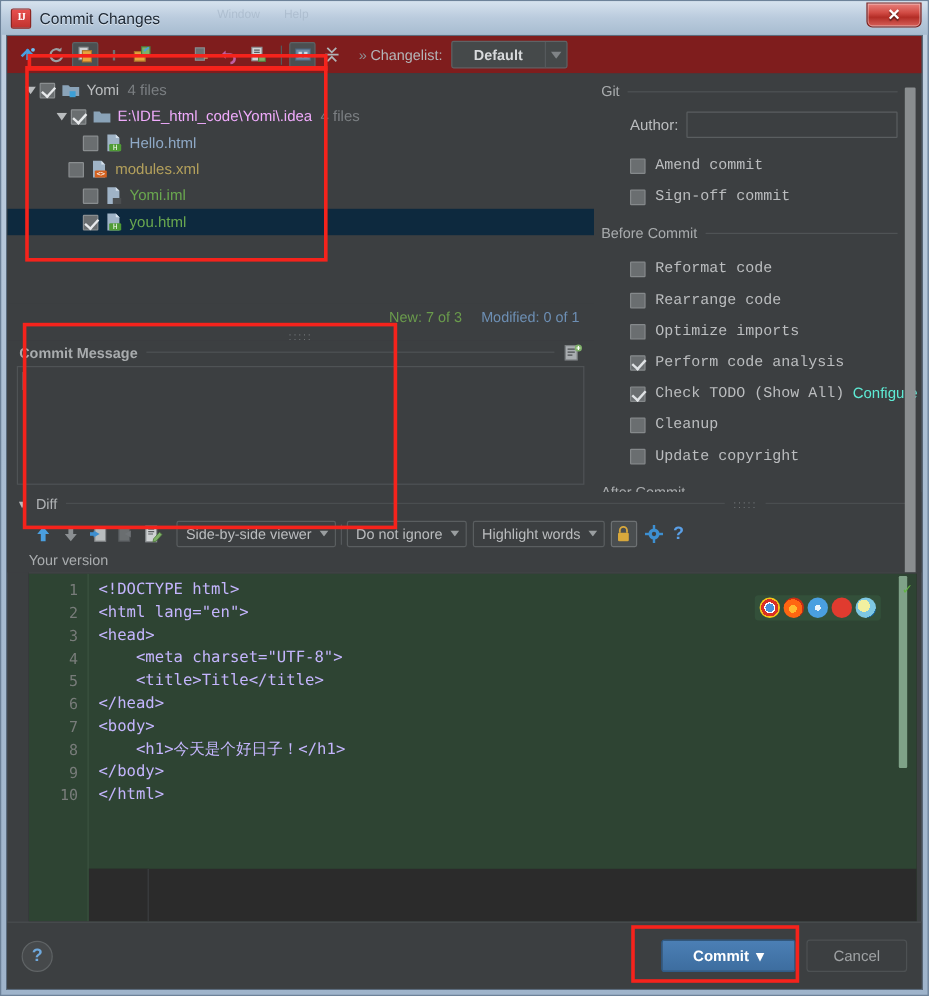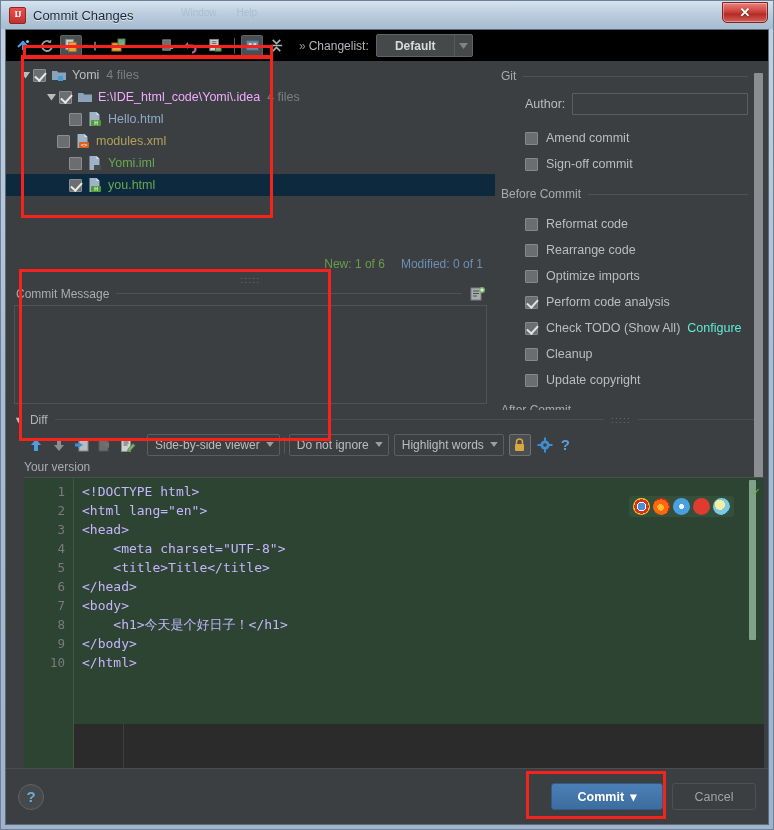--- a/index.html
+++ b/index.html
@@ -73,21 +73,21 @@
     border: 1px solid #5b6b7c;
     display: flex; flex-direction: column;
     overflow: hidden;
   }
 
   
   .top-toolbar {
     height: 31px; flex: 0 0 31px;
     display: flex; align-items: center;
     padding: 0 6px;
-    background: #000000;
+    background: #7f1d1d;
   }
   .tb-icon {
     width: 22px; height: 22px;
     margin-right: 2px;
     display: flex; align-items: center; justify-content: center;
     position: relative;
     cursor: pointer;
   }
   .tb-icon.framed { background: #4b4f51; border: 1px solid #5e6366; border-radius: 2px; }
   .tb-icon.sep { width: 9px; margin: 0 2px; cursor: default; }
@@ -210,20 +210,21 @@
     background: #3c3f41;
     position: relative;
     padding: 0 8px 6px 8px;
     min-height: 0;
     display: flex; flex-direction: column;
   }
   .cm-header {
     display: flex; align-items: center; gap: 7px;
     height: 19px; flex: 0 0 19px;
     padding-left: 2px;
+    font-weight: bold;
   }
   .cm-title { font-size: 12px; color: #a9acae; white-space: nowrap; }
   .cm-rule { flex: 1; height: 1px; background: #4f5355; }
   .cm-hicon { width: 18px; height: 16px; flex: 0 0 18px; position: relative; }
   .cm-box {
     flex: 1 1 auto;
     border: 1px solid #4f5355;
     background: #3c3f41;
     position: relative;
     margin-top: 2px;
@@ -269,21 +270,21 @@
     background: #6a6e70; border: 1px solid #85898b;
     border-radius: 1px; margin-right: 8px; position: relative;
   }
   .opt-row .ocb.on::after {
     content: ""; position: absolute;
     left: 3px; top: 0px;
     width: 5px; height: 9px;
     border: solid #e0e3e5; border-width: 0 2px 2px 0;
     transform: rotate(42deg);
   }
-  .opt-row .otx { color: #bbbdbf; }
+  .opt-row .otx { color: #bbbdbf; font-family: Liberation Mono, monospace; }
   .opt-row .link { color: #5eead4; margin-left: 7px; cursor: pointer; }
   .grp-spacer { height: 10px; }
   .vscroll {
     position: absolute; right: 5px; top: 12px;
     width: 9px; height: 445px;
     background: #8a8e90; border-radius: 1px;
     cursor: pointer;
   }
 
   
@@ -611,21 +612,21 @@
                   <path d="M9.5 1l3 3h-3z" fill="#d7e2ec"></path>
                   <rect x="4" y="9" width="10" height="6" rx="1" fill="#4f9b35"></rect>
                   <text x="9" y="14" font-size="6" fill="#fff" text-anchor="middle" font-family="monospace">H</text>
                 </svg>
             </div>
             <span class="lbl-main green">you.html</span>
           </div>
         </div>
 
         <div class="tree-stats">
-          <span class="stat-new">New: 1 of 6</span>
+          <span class="stat-new">New: 7 of 3</span>
           <span class="stat-mod">Modified: 0 of 1</span>
         </div>
 
         <div class="splitter-dots">
             <span>:::::</span>
           </div>
 
         <div class="cm-wrap">
           <div class="cm-header">
             <span class="cm-title">Commit Message</span>

